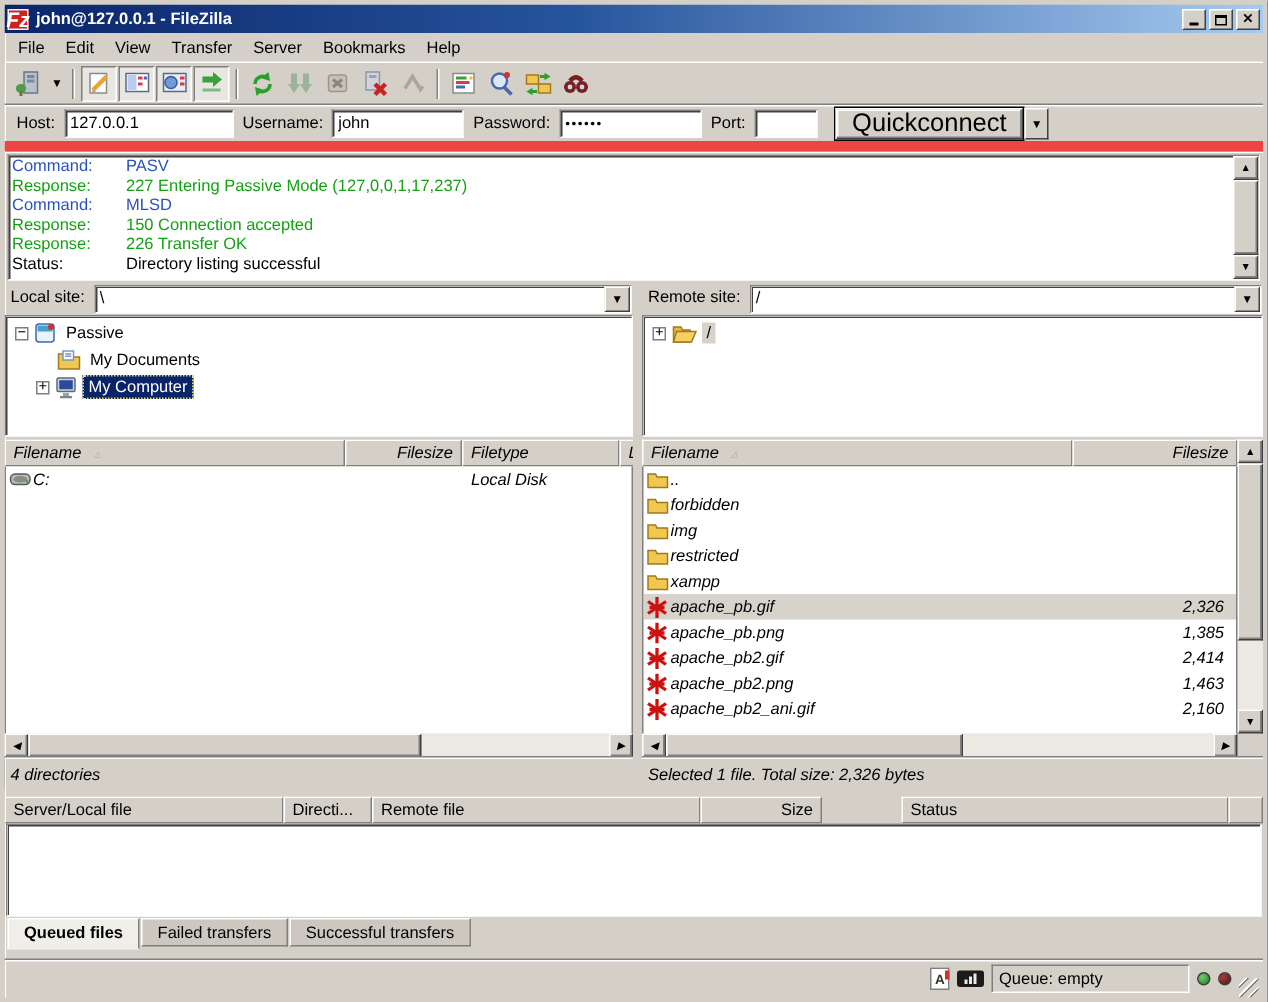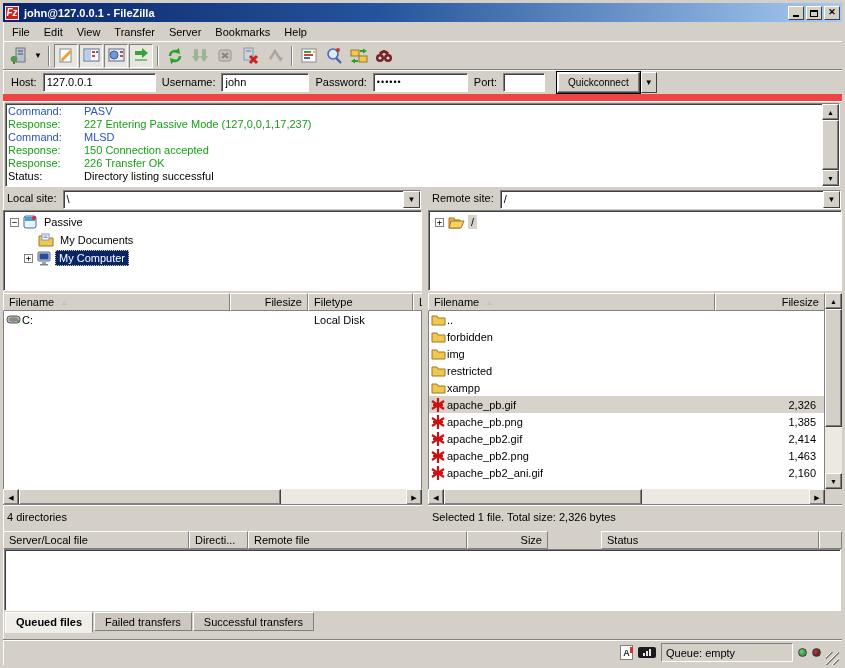--- a/index.html
+++ b/index.html
@@ -12,21 +12,21 @@
     display:flex;flex-direction:column;
     font-family:"Liberation Sans", sans-serif;
     font-size:11px;color:#000;
     position:relative;overflow:hidden;
   }
   .field{background:#fff;border:1px solid;border-color:#808080 #fff #fff #808080;box-shadow:inset 1px 1px 0 #404040;}
   
   .titlebar{height:19px;display:flex;align-items:center;gap:3px;padding:0 2px;
     background:linear-gradient(to right,#0a246a 0%,#26549c 45%,#a6caf0 100%);}
   .fz-icon{width:14px;height:14px;background:#cc2222;border:1px solid #f2f2f2;color:#fff;
-    font-weight:bold;font-style:italic;font-size:10px;display:flex;align-items:center;justify-content:center;flex:0 0 auto;}
+    font-weight:bold;font-style:italic;font-size:14px;display:flex;align-items:center;justify-content:center;flex:0 0 auto;}
   .title-text{color:#fff;font-weight:bold;flex:1;white-space:nowrap;overflow:hidden;padding-left:2px;}
   .winbtns{display:flex;gap:2px;}
   .tbtn{width:16px;height:14px;background:#d4d0c8;border:1px solid;border-color:#fff #404040 #404040 #fff;
     display:flex;align-items:flex-end;justify-content:center;font-size:9px;line-height:9px;font-weight:bold;padding-bottom:2px;}
   .tbtn.max span{width:8px;height:7px;border:1px solid #000;border-top-width:2px;display:block;}
   .tbtn.min span{width:6px;height:2px;background:#000;display:block;}
   .tbtn.close{align-items:center;padding-bottom:0;}
   
   .menubar{height:20px;display:flex;align-items:center;padding:0 2px;border-bottom:1px solid #fff;}
   .menu-item{padding:2px 7px;}
@@ -35,21 +35,21 @@
   .tool-sep{width:2px;height:20px;border-left:1px solid #808080;border-right:1px solid #fff;margin:0 3px;}
   .tool-btn{width:24px;height:24px;display:flex;align-items:center;justify-content:center;border:1px solid transparent;}
   .tool-btn.pressed{border-color:#808080 #fff #fff #808080;background:#e8e6e0;}
   .tool-btn svg{display:block;}
   .drop-arrow{width:12px;height:24px;display:flex;align-items:center;justify-content:center;font-size:8px;color:#000;}
   
   .quickbar{height:31px;display:flex;align-items:center;gap:6px;padding:0 8px;border-bottom:7px solid #ef4444;box-shadow:0 1px 0 #fff;}
   .quickbar label{white-space:nowrap;}
   .quickbar input{height:19px;font-family:"Liberation Sans",sans-serif;font-size:11px;padding:1px 3px;outline:none;}
   .qc-btn{height:21px;padding:0 10px;background:#d4d0c8;border:1px solid;border-color:#fff #404040 #404040 #fff;
-    box-shadow:inset -1px -1px 0 #808080, inset 1px 1px 0 #fff, 0 0 0 1px #000;font-size:10px;display:flex;align-items:center;}
+    box-shadow:inset -1px -1px 0 #808080, inset 1px 1px 0 #fff, 0 0 0 1px #000;font-size:17px;display:flex;align-items:center;}
   .qc-drop{width:16px;height:21px;background:#d4d0c8;border:1px solid;border-color:#fff #404040 #404040 #fff;
     display:flex;align-items:center;justify-content:center;font-size:8px;margin-left:1px;}
   
   .log-wrap{height:88px;padding:2px;}
   .log{height:100%;background:#fff;border:1px solid;border-color:#808080 #fff #fff #808080;box-shadow:inset 1px 1px 0 #404040;
     display:flex;position:relative;overflow:hidden;}
   .log-lines{flex:1;padding:1px 2px;overflow:hidden;}
   .log-line{display:flex;height:13px;line-height:13px;white-space:nowrap;}
   .log-line .lbl{width:76px;flex:0 0 auto;}
   .log-line.command{color:#2a52be;}
@@ -90,21 +90,21 @@
   .listhdr{height:18px;display:flex;overflow:hidden;}
   .colhdr{background:#d4d0c8;border:1px solid;border-color:#fff #808080 #808080 #fff;padding:2px 5px;display:flex;align-items:center;
     white-space:nowrap;overflow:hidden;flex:0 0 auto;}
   .colhdr.right{justify-content:flex-end;}
   .colhdr .sort{color:#b8b4ac;margin-left:8px;font-size:9px;}
   .listbody{flex:1;background:#fff;border-left:1px solid #808080;border-right:1px solid #808080;overflow:hidden;min-height:0;position:relative;}
   .file-row{height:17px;display:flex;align-items:center;white-space:nowrap;}
   .file-row.selected{background:#d7d3cb;}
   .file-row .ficon{width:18px;flex:0 0 auto;display:flex;justify-content:center;}
   .cell{overflow:hidden;}
-  .list-and-scroll{flex:1;display:flex;min-height:0;flex-direction:column;}
+  .list-and-scroll{flex:1;display:flex;min-height:0;flex-direction:column;font-style:italic;}
   .list-zone{flex:1;display:flex;min-height:0;}
   .list-cols{flex:1;display:flex;flex-direction:column;min-width:0;}
   .pane-status{height:22px;display:flex;align-items:center;padding:0 4px;border-top:1px solid #fff;box-shadow:0 -1px 0 #808080;}
   
   .queue-split{height:4px;}
   .queuehdr{height:18px;display:flex;overflow:hidden;}
   .queuebody{height:62px;background:#fff;border:1px solid;border-color:#808080 #fff #fff #808080;box-shadow:inset 1px 1px 0 #404040;margin:0 1px;}
   .tabs{height:28px;display:flex;align-items:flex-start;padding:1px 2px 0 2px;}
   .tab{height:19px;padding:3px 10px 0 10px;background:#ccc8c0;border:1px solid;border-color:#fff #808080 #808080 #fff;
     border-bottom:1px solid #808080;margin-right:1px;white-space:nowrap;}

